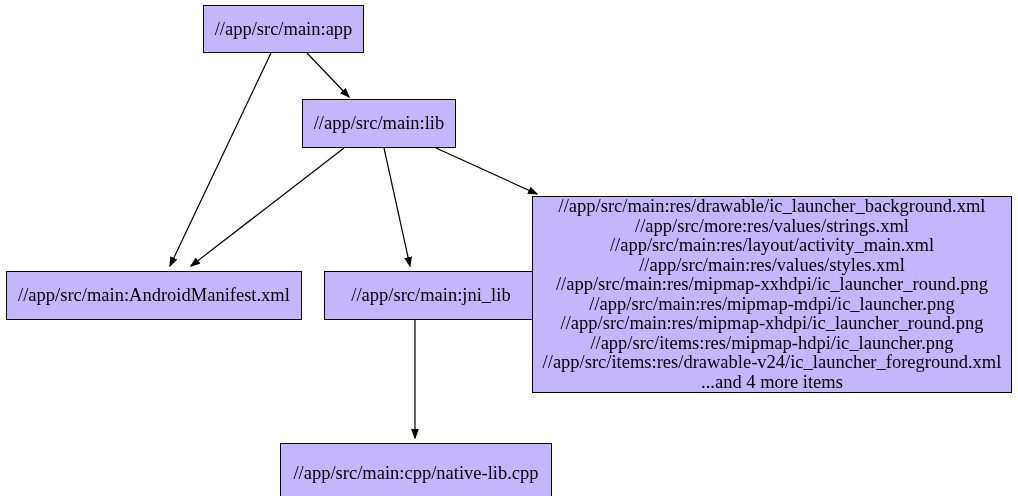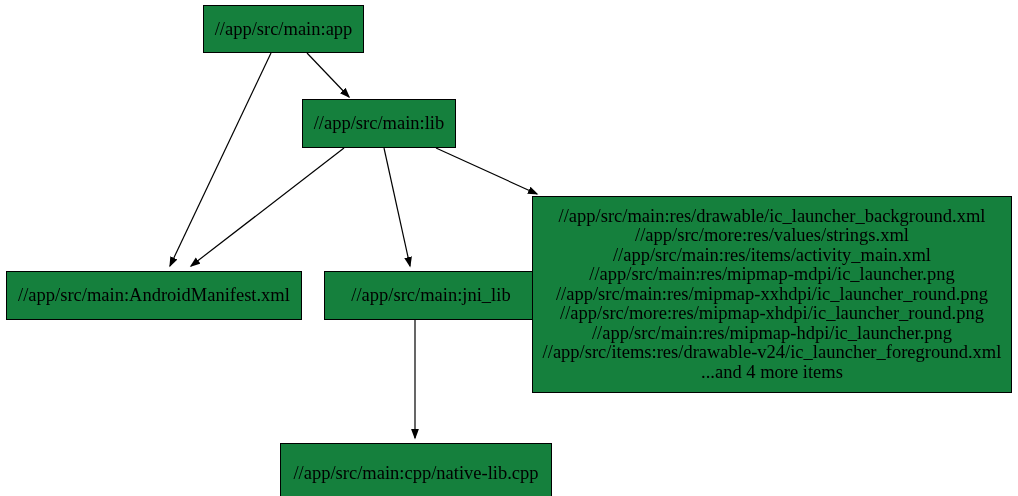--- a/index.html
+++ b/index.html
@@ -20,21 +20,21 @@
     position: absolute;
     left: 0;
     top: 0;
     width: 1018px;
     height: 496px;
   }
   .node {
     position: absolute;
     box-sizing: border-box;
     border: 1px solid #000000;
-    background: #15803d;
+    background: #c4b5fd;
     display: flex;
     align-items: center;
     justify-content: center;
     font-size: 18.5px;
     white-space: nowrap;
     text-align: center;
   }
   .node-multi {
     flex-direction: column;
     line-height: 19.5px;
@@ -78,25 +78,26 @@
     <span>//app/src/main:AndroidManifest.xml</span>
   </div>
 
   <div class="node node-jni">
     <span>//app/src/main:jni_lib</span>
   </div>
 
   <div class="node node-multi node-res">
     <div>//app/src/main:res/drawable/ic_launcher_background.xml</div>
     <div>//app/src/more:res/values/strings.xml</div>
-    <div>//app/src/main:res/items/activity_main.xml</div>
+    <div>//app/src/main:res/layout/activity_main.xml</div>
+    <div>//app/src/main:res/values/styles.xml</div>
+    <div>//app/src/main:res/mipmap-xxhdpi/ic_launcher_round.png</div>
     <div>//app/src/main:res/mipmap-mdpi/ic_launcher.png</div>
-    <div>//app/src/main:res/mipmap-xxhdpi/ic_launcher_round.png</div>
-    <div>//app/src/more:res/mipmap-xhdpi/ic_launcher_round.png</div>
-    <div>//app/src/main:res/mipmap-hdpi/ic_launcher.png</div>
+    <div>//app/src/main:res/mipmap-xhdpi/ic_launcher_round.png</div>
+    <div>//app/src/items:res/mipmap-hdpi/ic_launcher.png</div>
     <div>//app/src/items:res/drawable-v24/ic_launcher_foreground.xml</div>
     <div>...and 4 more items</div>
   </div>
 
   <div class="node node-native">
     <span>//app/src/main:cpp/native-lib.cpp</span>
   </div>
 
 </div>
 

